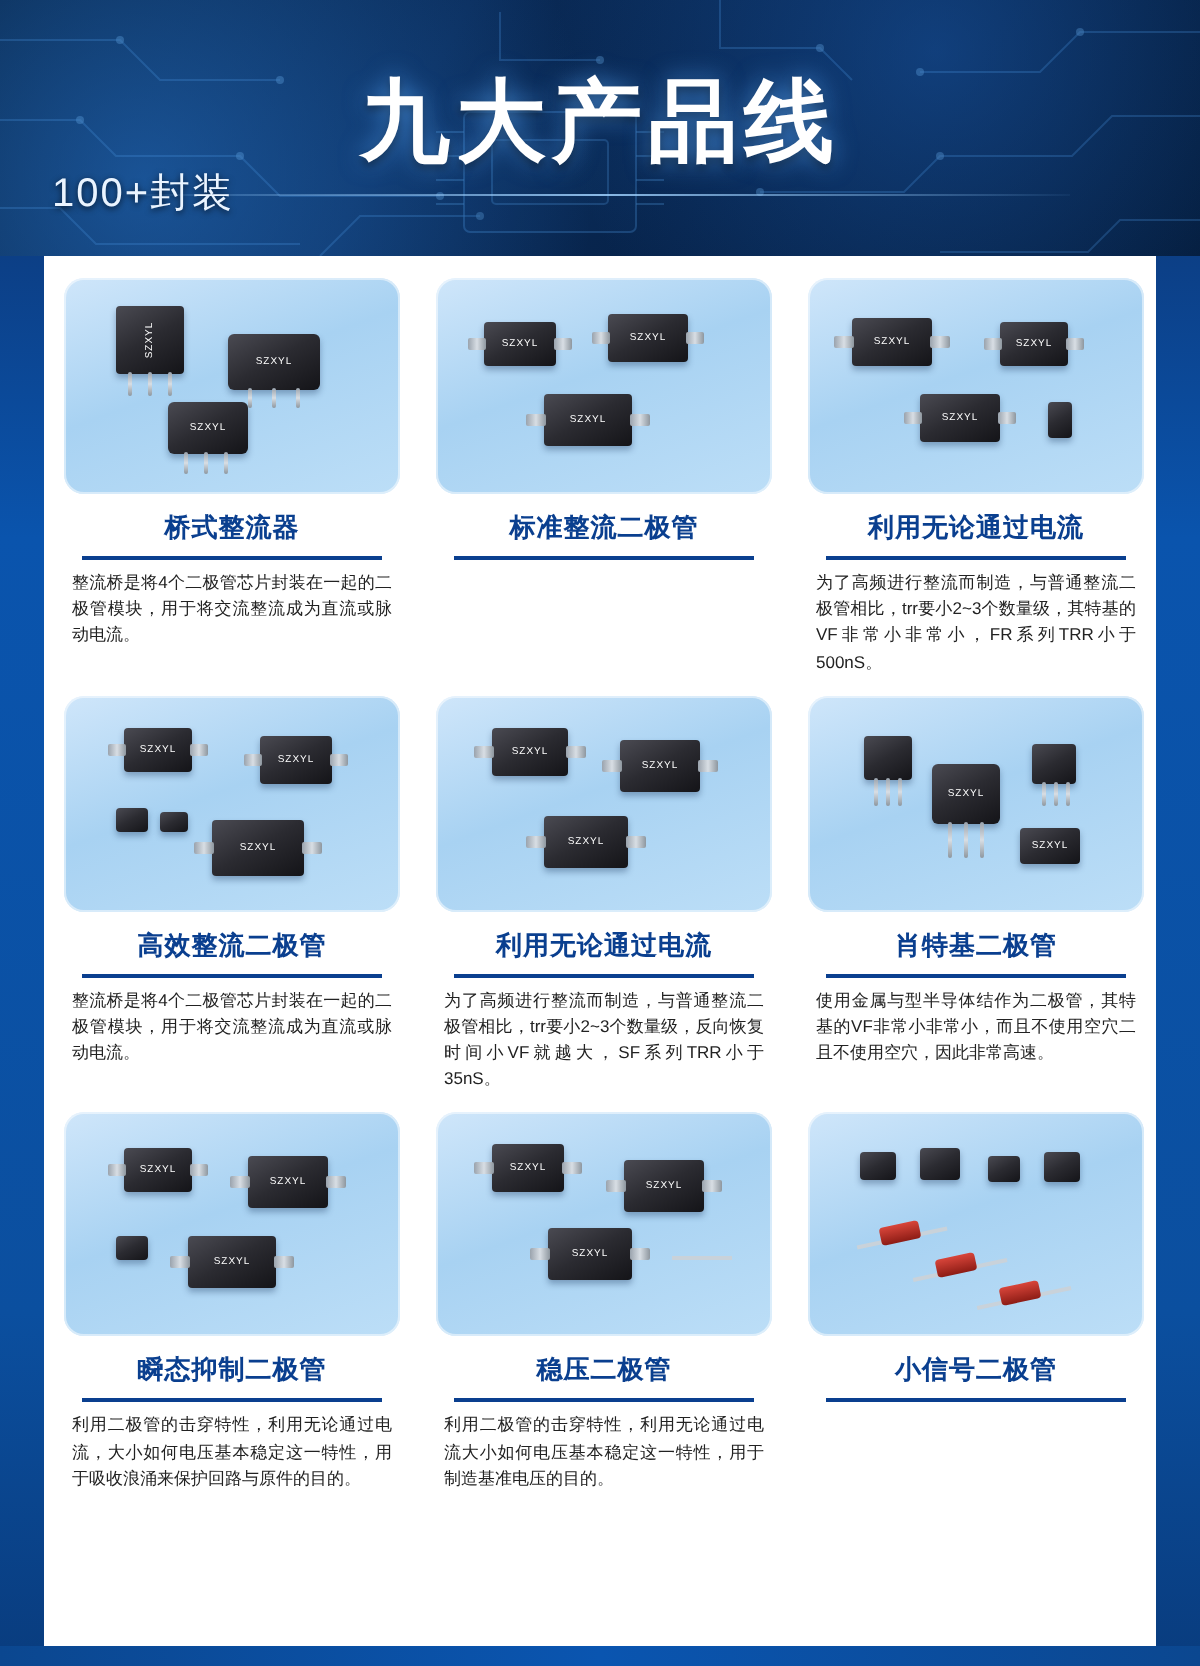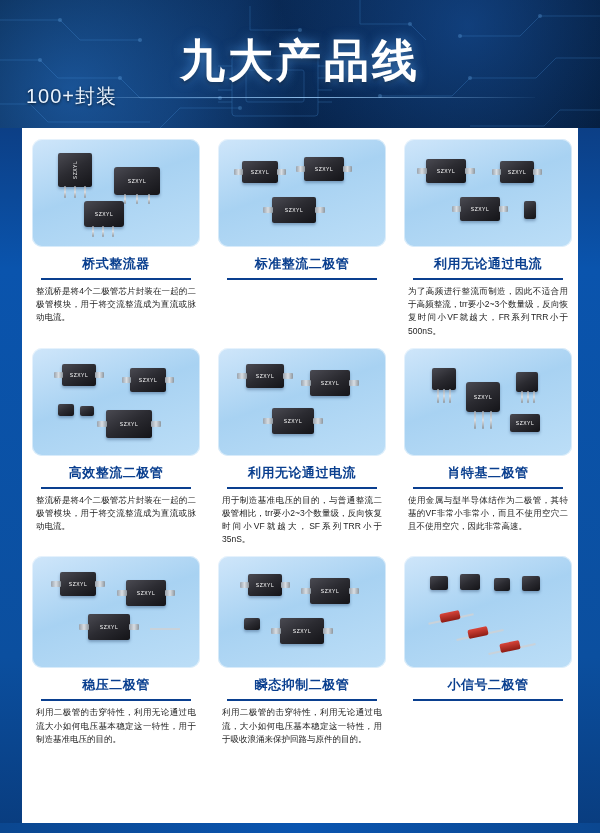--- a/index.html
+++ b/index.html
@@ -291,21 +291,21 @@
         <div class="lead" style="left:129px;top:30px;width:9px;height:6px;"></div>
         <div class="cmp" style="left:56px;top:58px;width:40px;height:24px;">
             <span class="lbl">SZXYL</span>
           </div>
         <div class="lead" style="left:48px;top:67px;width:9px;height:6px;"></div>
         <div class="lead" style="left:95px;top:67px;width:9px;height:6px;"></div>
         <div class="cmp" style="left:120px;top:62px;width:12px;height:18px;"></div>
       </div>
       <div class="cell-title">利用无论通过电流</div>
       <div class="cell-underline"></div>
-      <div class="cell-desc">为了高频进行整流而制造，因此不适合用于高频整流，trr要小2~3个数量级，反向恢复时间小VF就越大，FR系列TRR小于500nS。</div>
+      <div class="cell-desc">为了高频进行整流而制造，与普通整流二极管相比，trr要小2~3个数量级，其特基的VF非常小非常小，FR系列TRR小于500nS。</div>
     </div>
 
     <div class="cell">
       <div class="photo">
         <div class="cmp" style="left:30px;top:16px;width:34px;height:22px;">
             <span class="lbl">SZXYL</span>
           </div>
         <div class="lead" style="left:22px;top:24px;width:9px;height:6px;"></div>
         <div class="lead" style="left:63px;top:24px;width:9px;height:6px;"></div>
         <div class="cmp" style="left:98px;top:20px;width:36px;height:24px;">
@@ -339,21 +339,21 @@
         <div class="lead" style="left:83px;top:32px;width:10px;height:6px;"></div>
         <div class="lead" style="left:131px;top:32px;width:10px;height:6px;"></div>
         <div class="cmp" style="left:54px;top:60px;width:42px;height:26px;">
             <span class="lbl">SZXYL</span>
           </div>
         <div class="lead" style="left:45px;top:70px;width:10px;height:6px;"></div>
         <div class="lead" style="left:95px;top:70px;width:10px;height:6px;"></div>
       </div>
       <div class="cell-title">利用无论通过电流</div>
       <div class="cell-underline"></div>
-      <div class="cell-desc">用于制造基准电压的目的，与普通整流二极管相比，trr要小2~3个数量级，反向恢复时间小VF就越大，SF系列TRR小于35nS。</div>
+      <div class="cell-desc">为了高频进行整流而制造，与普通整流二极管相比，trr要小2~3个数量级，反向恢复时间小VF就越大，SF系列TRR小于35nS。</div>
     </div>
 
     <div class="cell">
       <div class="photo">
         <div class="cmp" style="left:28px;top:20px;width:24px;height:22px;"></div>
         <div class="lead v" style="left:33px;top:41px;width:2px;height:14px;"></div>
         <div class="lead v" style="left:39px;top:41px;width:2px;height:14px;"></div>
         <div class="lead v" style="left:45px;top:41px;width:2px;height:14px;"></div>
         <div class="cmp" style="left:62px;top:34px;width:34px;height:30px;border-radius:3px;">
             <span class="lbl">SZXYL</span>
@@ -369,64 +369,64 @@
             <span class="lbl">SZXYL</span>
           </div>
       </div>
       <div class="cell-title">肖特基二极管</div>
       <div class="cell-underline"></div>
       <div class="cell-desc">使用金属与型半导体结作为二极管，其特基的VF非常小非常小，而且不使用空穴二且不使用空穴，因此非常高速。</div>
     </div>
 
     <div class="cell">
       <div class="photo tall">
-        <div class="cmp" style="left:28px;top:16px;width:36px;height:24px;">
-            <span class="lbl">SZXYL</span>
-          </div>
-        <div class="lead" style="left:19px;top:25px;width:10px;height:6px;"></div>
-        <div class="lead" style="left:63px;top:25px;width:10px;height:6px;"></div>
-        <div class="cmp" style="left:94px;top:24px;width:40px;height:26px;">
-            <span class="lbl">SZXYL</span>
-          </div>
-        <div class="lead" style="left:85px;top:34px;width:10px;height:6px;"></div>
-        <div class="lead" style="left:133px;top:34px;width:10px;height:6px;"></div>
-        <div class="cmp" style="left:56px;top:58px;width:42px;height:26px;">
-            <span class="lbl">SZXYL</span>
-          </div>
-        <div class="lead" style="left:47px;top:68px;width:10px;height:6px;"></div>
-        <div class="lead" style="left:97px;top:68px;width:10px;height:6px;"></div>
-        <div class="wire" style="left:118px;top:72px;width:30px;"></div>
-      </div>
-      <div class="cell-title">稳压二极管</div>
-      <div class="cell-underline"></div>
-      <div class="cell-desc">利用二极管的击穿特性，利用无论通过电流大小如何电压基本稳定这一特性，用于制造基准电压的目的。</div>
-    </div>
-
-    <div class="cell">
-      <div class="photo tall">
         <div class="cmp" style="left:30px;top:18px;width:34px;height:22px;">
             <span class="lbl">SZXYL</span>
           </div>
         <div class="lead" style="left:22px;top:26px;width:9px;height:6px;"></div>
         <div class="lead" style="left:63px;top:26px;width:9px;height:6px;"></div>
         <div class="cmp" style="left:92px;top:22px;width:40px;height:26px;">
             <span class="lbl">SZXYL</span>
           </div>
         <div class="lead" style="left:83px;top:32px;width:10px;height:6px;"></div>
         <div class="lead" style="left:131px;top:32px;width:10px;height:6px;"></div>
         <div class="cmp" style="left:26px;top:62px;width:16px;height:12px;"></div>
         <div class="cmp" style="left:62px;top:62px;width:44px;height:26px;">
             <span class="lbl">SZXYL</span>
           </div>
         <div class="lead" style="left:53px;top:72px;width:10px;height:6px;"></div>
         <div class="lead" style="left:105px;top:72px;width:10px;height:6px;"></div>
       </div>
       <div class="cell-title">瞬态抑制二极管</div>
       <div class="cell-underline"></div>
       <div class="cell-desc">利用二极管的击穿特性，利用无论通过电流，大小如何电压基本稳定这一特性，用于吸收浪涌来保护回路与原件的目的。</div>
+    </div>
+
+    <div class="cell">
+      <div class="photo tall">
+        <div class="cmp" style="left:28px;top:16px;width:36px;height:24px;">
+            <span class="lbl">SZXYL</span>
+          </div>
+        <div class="lead" style="left:19px;top:25px;width:10px;height:6px;"></div>
+        <div class="lead" style="left:63px;top:25px;width:10px;height:6px;"></div>
+        <div class="cmp" style="left:94px;top:24px;width:40px;height:26px;">
+            <span class="lbl">SZXYL</span>
+          </div>
+        <div class="lead" style="left:85px;top:34px;width:10px;height:6px;"></div>
+        <div class="lead" style="left:133px;top:34px;width:10px;height:6px;"></div>
+        <div class="cmp" style="left:56px;top:58px;width:42px;height:26px;">
+            <span class="lbl">SZXYL</span>
+          </div>
+        <div class="lead" style="left:47px;top:68px;width:10px;height:6px;"></div>
+        <div class="lead" style="left:97px;top:68px;width:10px;height:6px;"></div>
+        <div class="wire" style="left:118px;top:72px;width:30px;"></div>
+      </div>
+      <div class="cell-title">稳压二极管</div>
+      <div class="cell-underline"></div>
+      <div class="cell-desc">利用二极管的击穿特性，利用无论通过电流大小如何电压基本稳定这一特性，用于制造基准电压的目的。</div>
     </div>
 
     <div class="cell">
       <div class="photo tall">
         <div class="cmp" style="left:26px;top:20px;width:18px;height:14px;"></div>
         <div class="cmp" style="left:56px;top:18px;width:20px;height:16px;"></div>
         <div class="cmp" style="left:90px;top:22px;width:16px;height:13px;"></div>
         <div class="cmp" style="left:118px;top:20px;width:18px;height:15px;"></div>
         <div class="wire" style="left:24px;top:62px;width:46px;transform:rotate(-12deg);"></div>
         <div class="axial red" style="left:36px;top:56px;width:20px;transform:rotate(-12deg);"></div>

